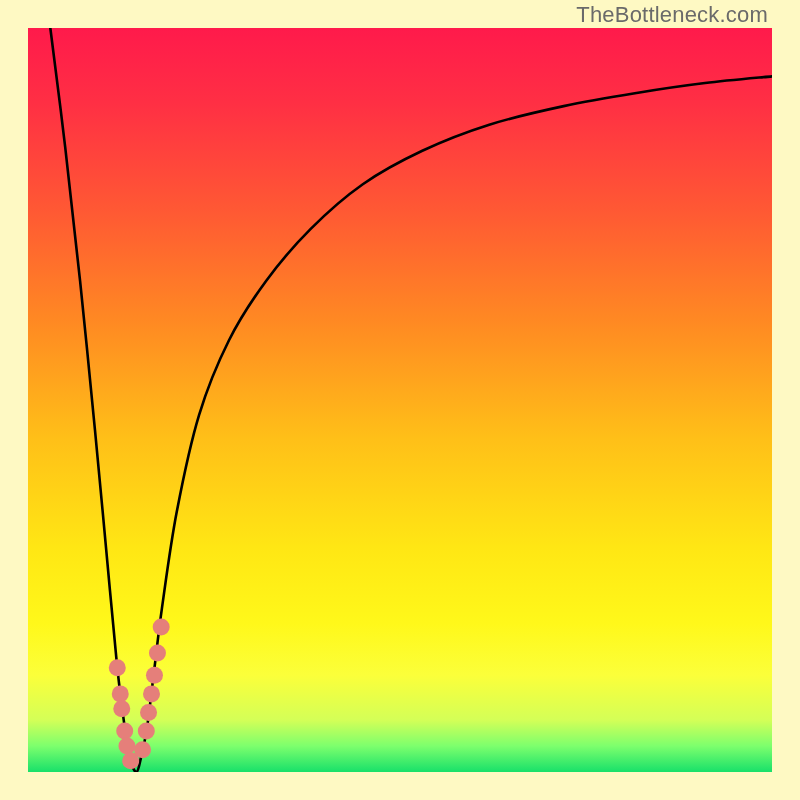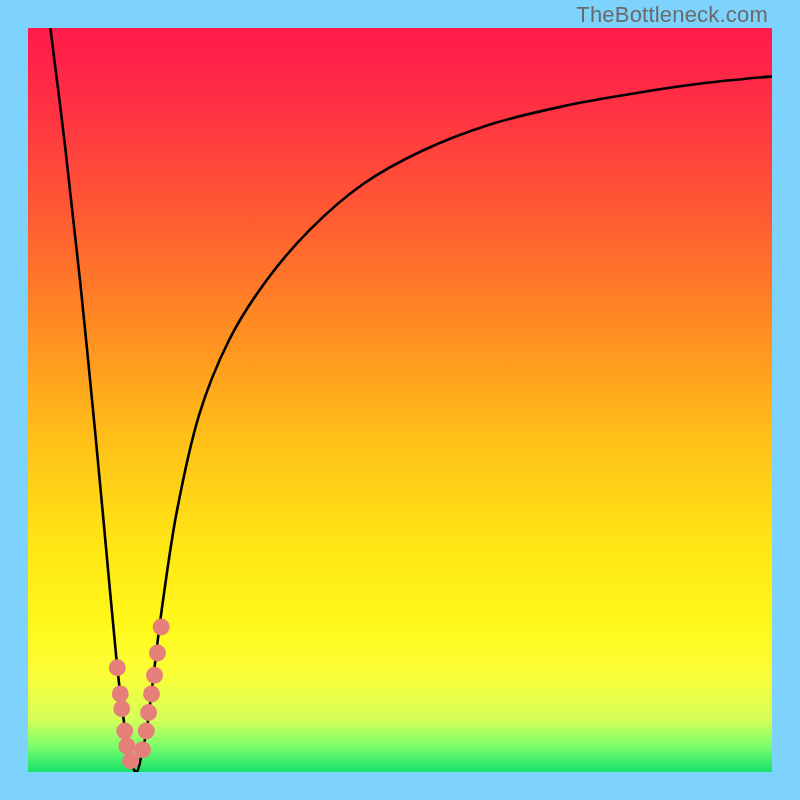--- a/index.html
+++ b/index.html
@@ -8,21 +8,21 @@
     width: 800px;
     height: 800px;
     overflow: hidden;
     background: #000;
     font-family: Arial, Helvetica, sans-serif;
   }
   .frame {
     position: relative;
     width: 800px;
     height: 800px;
-    background: #7dd3fc;
+    background: #fef9c3;
   }
   .plot-area {
     position: absolute;
     left: 28px;
     top: 28px;
     width: 744px;
     height: 744px;
     overflow: hidden;
   }
   .gradient-bg {

